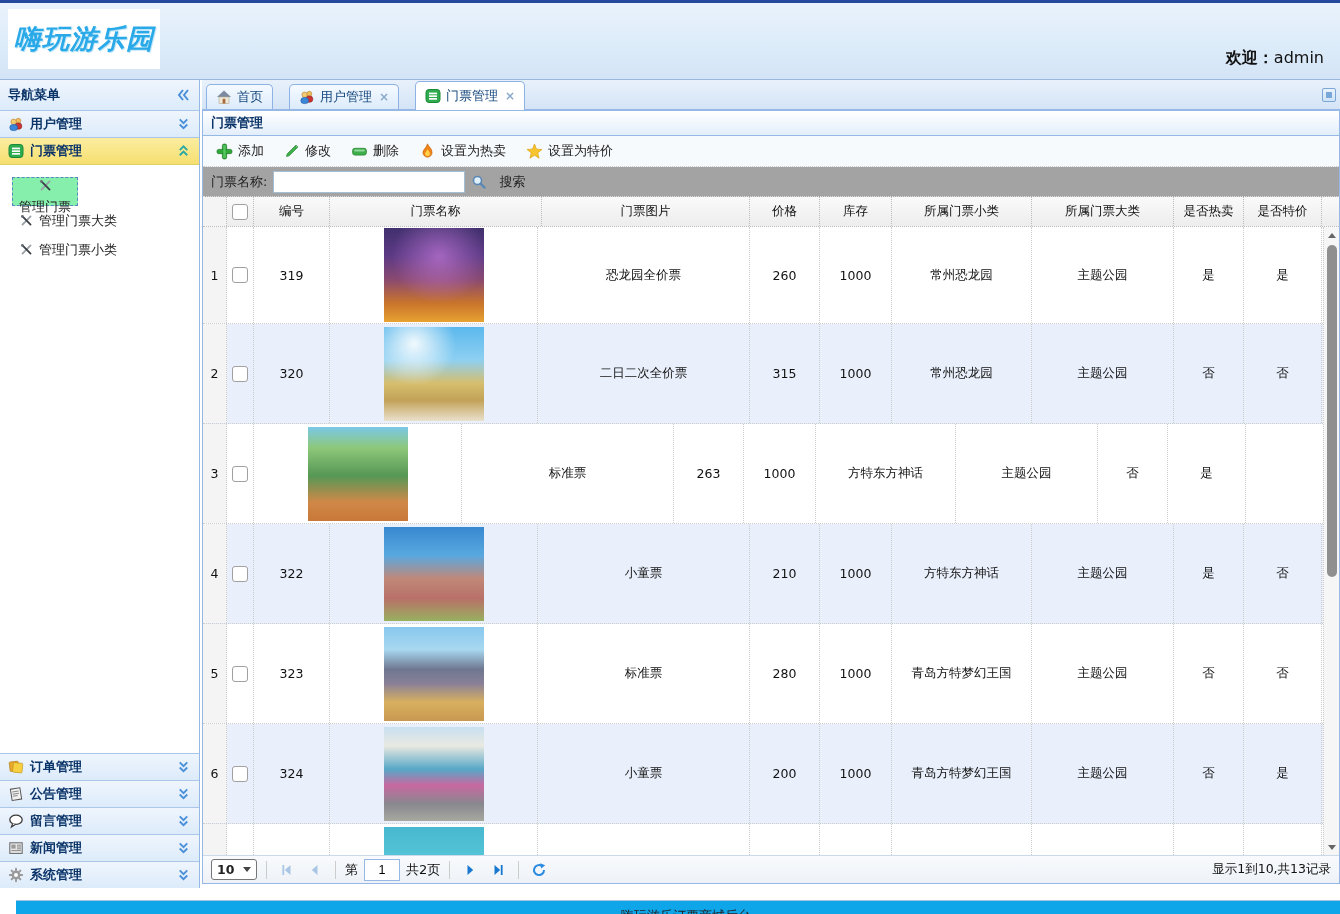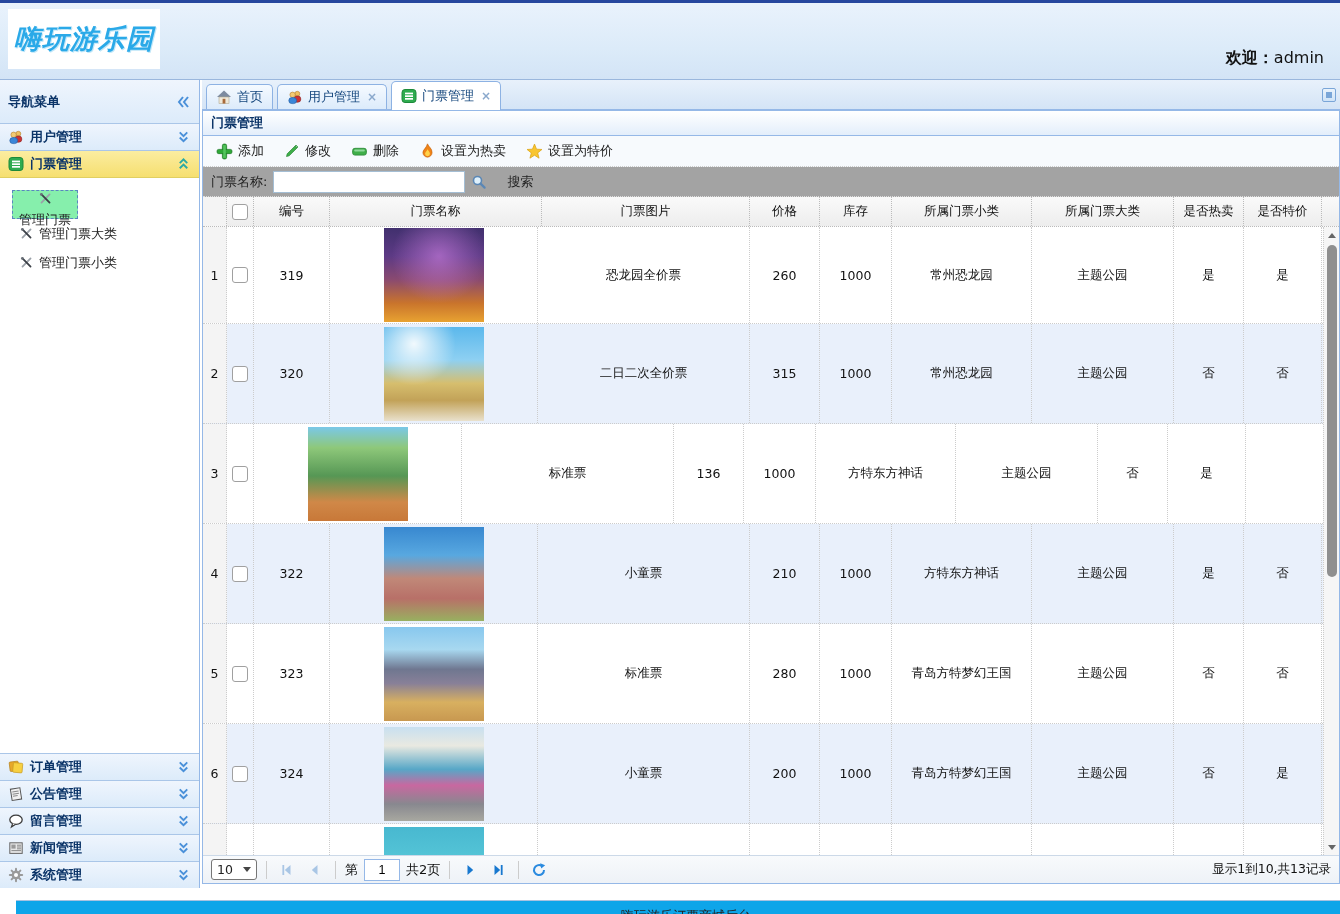--- a/index.html
+++ b/index.html
@@ -17,34 +17,34 @@
     font-size:27px;color:#2aa9e8;letter-spacing:1px;text-shadow:1px 1px 0 #bfe6f8;white-space:nowrap;}
   .welcome{position:absolute;right:16px;bottom:10px;font-size:16px;color:#111;}
   .welcome b{font-weight:bold;}
 
   
   .sidebar{position:absolute;left:0;top:80px;width:200px;height:808px;box-sizing:border-box;
     background:#fff;border-right:1px solid #95b8e7;}
   .acc-header{height:27px;box-sizing:border-box;display:flex;align-items:center;gap:6px;padding:0 8px;
     background:linear-gradient(180deg,#eff5fd 0%,#dcebfa 100%);border-bottom:1px solid #aac6e8;
     color:#0b3468;font-weight:bold;font-size:13px;cursor:pointer;}
-  .nav-title{height:44px;justify-content:flex-end;}
+  .nav-title{height:31px;justify-content:flex-end;}
   .acc-header .spacer{flex:1;}
   .acc-header.active{background:linear-gradient(180deg,#fbeda0 0%,#f6df70 100%);border-bottom:1px solid #e0cf62;}
   .tree{padding:12px 0 0 0;}
   .tree-item{height:27px;display:flex;align-items:center;gap:5px;margin:0 0 0 12px;padding:0 6px;
     font-size:13px;color:#222;cursor:pointer;width:fit-content;border:1px dashed transparent;}
   .tree-item.selected{border:1px dashed #5a85c0;background:#86efac;flex-direction:column;}
   .bottom-stack{position:absolute;left:0;bottom:0;width:100%;}
   .bottom-stack .acc-header{border-top:1px solid #aac6e8;border-bottom:none;}
 
   
   .main{position:absolute;left:202px;top:80px;width:1138px;height:804px;}
   .tabbar{position:relative;height:30px;background:linear-gradient(180deg,#e8f1fb 0%,#d4e4f6 100%);
-    border-bottom:1px solid #95b8e7;display:flex;align-items:flex-end;padding-left:4px;box-sizing:border-box;}
+    border-bottom:1px solid #95b8e7;display:flex;align-items:flex-end;padding-left:4px;box-sizing:border-box;gap:12px;}
   .tab{display:flex;align-items:center;gap:5px;height:25px;box-sizing:border-box;margin-right:4px;
     padding:0 9px;border:1px solid #8db2e3;border-bottom:none;border-radius:5px 5px 0 0;
     background:linear-gradient(180deg,#f5faff 0%,#dcebfb 100%);color:#15477e;font-size:13px;cursor:pointer;}
   .tab.active{height:29px;background:#fff;margin-bottom:-1px;position:relative;z-index:2;}
   .tab .close{color:#8aa8cc;font-size:12px;font-weight:bold;margin-left:2px;cursor:pointer;}
   .tab-tool{position:absolute;right:4px;top:8px;width:14px;height:14px;box-sizing:border-box;
     border:1px solid #7aa6d8;border-radius:2px;background:linear-gradient(180deg,#eaf3fc,#cfe3f7);cursor:pointer;}
   .tab-tool::after{content:"";position:absolute;left:3px;top:3px;width:6px;height:6px;background:#7aa6d8;}
 
   .panel{position:absolute;left:0;top:30px;right:0;bottom:0;box-sizing:border-box;
@@ -52,21 +52,21 @@
   .panel-header{height:25px;box-sizing:border-box;display:flex;align-items:center;padding:0 8px;
     background:linear-gradient(180deg,#ffffff 0%,#e3eefb 100%);border-bottom:1px solid #95b8e7;
     color:#0b3468;font-weight:bold;font-size:13px;}
   .toolbar{height:31px;box-sizing:border-box;display:flex;align-items:center;gap:10px;padding:0 8px;
     background:#f7fafd;border-bottom:1px dotted #ccc;}
   .tbtn{display:flex;align-items:center;gap:5px;padding:2px 5px;font-size:13px;color:#222;cursor:pointer;border-radius:3px;}
   .searchbar{height:30px;box-sizing:border-box;display:flex;align-items:center;gap:6px;padding:0 8px;
     background:#a3a3a3;border-bottom:1px dotted #ddd;}
   .searchbar label{font-size:13px;}
   .search-input{width:182px;height:20px;border:1px solid #a4bed4;font-size:13px;padding:0 4px;outline:none;}
-  .search-btn{display:flex;align-items:center;gap:20px;font-size:13px;cursor:pointer;}
+  .search-btn{display:flex;align-items:center;gap:12px;font-size:13px;cursor:pointer;}
 
   
   .grid{position:relative;flex:1;display:flex;flex-direction:column;overflow:hidden;}
   .grid-header{height:30px;box-sizing:border-box;display:flex;
     background:linear-gradient(180deg,#fafafa 0%,#ededed 100%);border-bottom:1px dotted #bbb;}
   .hcell{box-sizing:border-box;display:flex;align-items:center;justify-content:center;
     border-right:1px dotted #bbb;font-size:12.5px;color:#111;
     background:linear-gradient(180deg,#fafafa 0%,#ededed 100%);}
   .grid-body{flex:1;overflow:hidden;}
   .grid-row{display:flex;height:100px;box-sizing:border-box;border-bottom:1px dotted #ccc;background:#fff;}
@@ -103,21 +103,21 @@
   .vs-btn{height:16px;display:flex;align-items:center;justify-content:center;cursor:pointer;}
   .vs-thumb{position:absolute;left:3px;top:18px;width:10px;height:332px;background:#8f8f8f;border-radius:5px;cursor:pointer;}
   .vs-btn.down{position:absolute;bottom:0;left:0;width:100%;}
   .tri-up{width:0;height:0;border-left:4px solid transparent;border-right:4px solid transparent;border-bottom:5px solid #666;}
   .tri-down{width:0;height:0;border-left:4px solid transparent;border-right:4px solid transparent;border-top:5px solid #666;}
 
   
   .pagination{height:28px;box-sizing:border-box;display:flex;align-items:center;gap:6px;padding:0 8px;
     background:linear-gradient(180deg,#f8fafc 0%,#eef2f7 100%);border-top:1px solid #ccd9e8;}
   .pg-select{width:46px;height:21px;box-sizing:border-box;border:1px solid #767676;border-radius:3px;
-    background:#fff;display:flex;align-items:center;padding:0 5px;font-size:12.5px;cursor:pointer;}
+    background:#fff;display:flex;align-items:center;padding:0 5px;font-size:12.5px;cursor:pointer;font-weight:bold;}
   .pg-select .arr{margin-left:auto;width:0;height:0;border-left:4px solid transparent;border-right:4px solid transparent;border-top:5px solid #444;}
   .pg-sep{width:1px;height:18px;background:#ccc;margin:0 3px;}
   .pg-btn{width:22px;height:22px;display:flex;align-items:center;justify-content:center;cursor:pointer;border-radius:3px;}
   .pg-text{font-size:13px;color:#111;}
   .pg-input{width:30px;height:18px;border:1px solid #95b8e7;text-align:center;font-size:12.5px;outline:none;}
   .pg-summary{margin-left:auto;font-size:12.5px;color:#111;}
 
   
   .footer{position:absolute;left:16px;top:884px;width:1340px;height:30px;box-sizing:border-box;background:#0ea5e9;
     border-top:1px solid #a9c2e0;border-bottom:2px solid #7a9cc9;margin-top:16px;}
@@ -465,21 +465,21 @@
 
   <div class="grid-row">
     <div class="cell c-idx">3</div>
     <div class="cell c-chk">
       <input type="checkbox" class="cb" style="">
     </div>
     <div class="cell c-img">
       <div class="ticket-img img-3"></div>
     </div>
     <div class="cell c-name">标准票</div>
-    <div class="cell c-price">136</div>
+    <div class="cell c-price">263</div>
     <div class="cell c-stock">1000</div>
     <div class="cell c-sub">方特东方神话</div>
     <div class="cell c-cat">主题公园</div>
     <div class="cell c-hot">否</div>
     <div class="cell c-spec">是</div>
   </div>
 
   <div class="grid-row alt">
     <div class="cell c-idx">4</div>
     <div class="cell c-chk">

